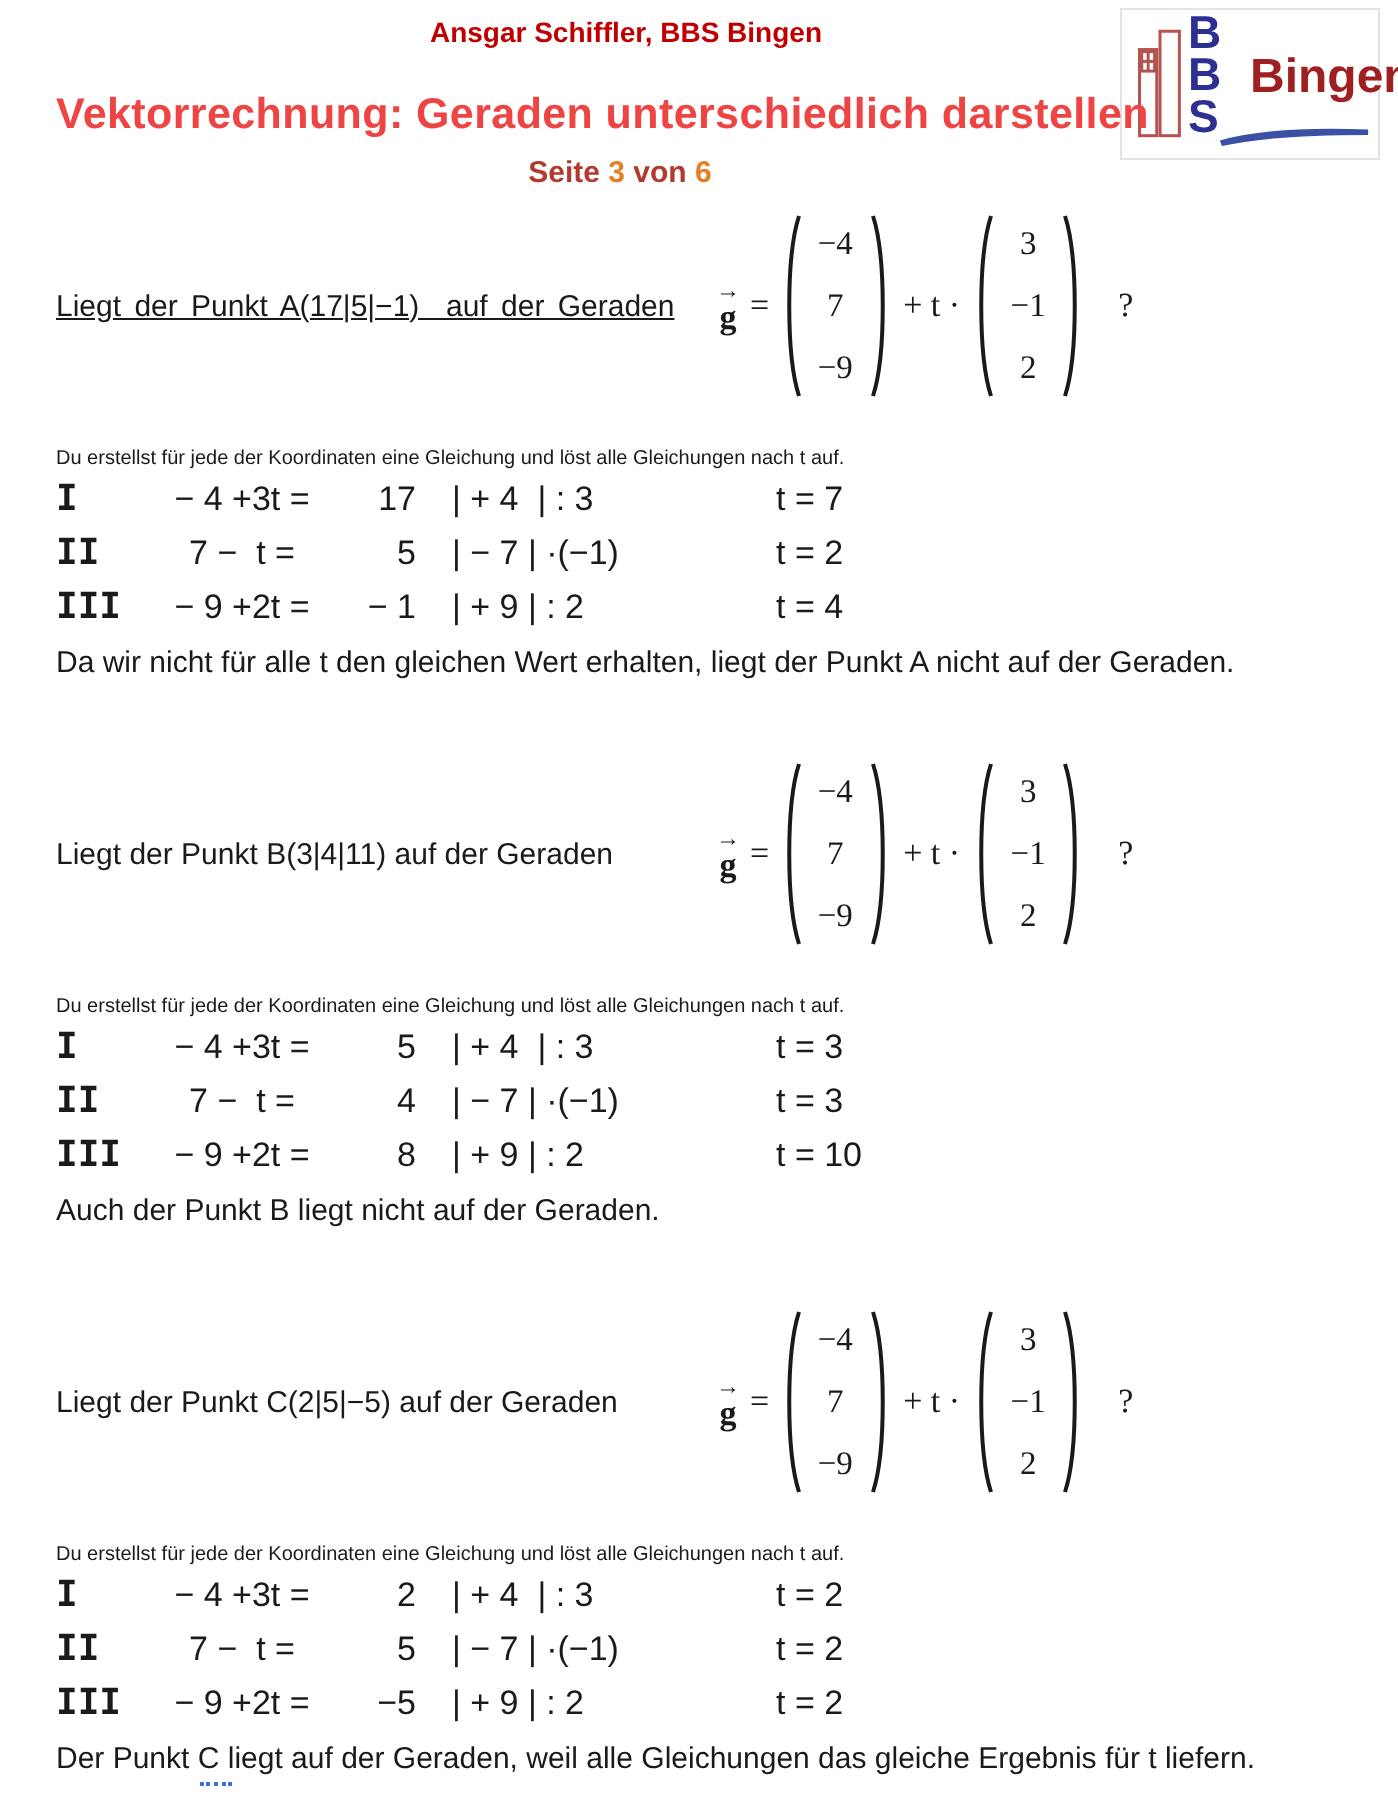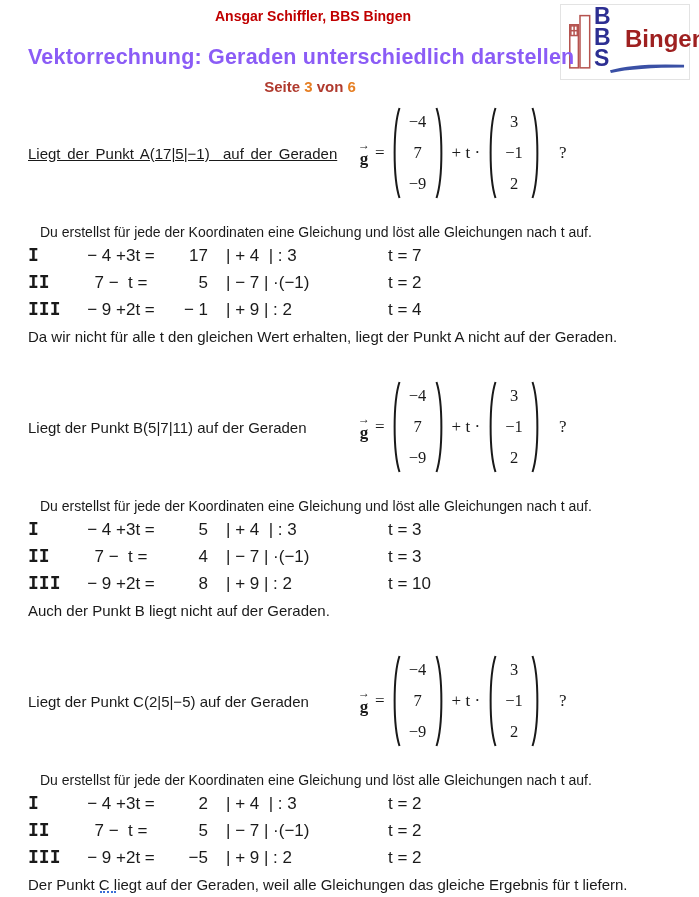--- a/index.html
+++ b/index.html
@@ -3,21 +3,21 @@
 <meta charset="utf-8">
 <style>
   html,body{margin:0;padding:0;background:#fff;}
   .page{position:relative;width:699px;height:897px;background:#ffffff;overflow:hidden;
         font-family:"Liberation Sans",sans-serif;color:#1a1a1a;}
 
   
   .author{position:absolute;top:8px;left:0;width:626px;text-align:center;
           font-size:14px;font-weight:bold;color:#C00000;}
   .title{position:absolute;top:45px;left:28px;margin:0;font-size:21.5px;
-         font-weight:bold;color:#8b5cf6;letter-spacing:.2px;}
+         font-weight:bold;color:#ef4444;letter-spacing:.2px;}
   .pageline{position:absolute;top:78px;left:0;width:620px;text-align:center;
             font-size:15px;font-weight:bold;color:#B03A2E;}
   .pageline .num{color:#E67E22;}
 
   
   .logo{position:absolute;top:4px;right:9px;width:128px;height:74px;
         border:1px solid #e3e3e3;background:#fff;}
   .building{position:absolute;left:7px;top:9px;width:24px;height:56px;}
   .bbs-letters{position:absolute;left:33px;top:1px;font-weight:bold;font-size:23px;
                line-height:21px;color:#2D2F92;}
@@ -41,21 +41,21 @@
   .veq-eq{margin-right:6px;}
   .colvec{display:inline-flex;align-items:stretch;height:94px;}
   .paren{width:10px;height:94px;}
   .paren.flip{transform:scaleX(-1);}
   .colnums{display:flex;flex-direction:column;justify-content:space-between;
            padding:8px 4px;min-width:26px;text-align:center;font-size:16.5px;line-height:1;}
   .plus{margin:0 7px;white-space:pre;}
   .qmark{margin-left:18px;}
 
   
-  .instruction{margin:18px 12px 4px;padding-left:28px;font-size:14px;white-space:pre;}
+  .instruction{margin:18px 0 4px;padding-left:28px;font-size:10px;white-space:pre;}
   .eq-line{display:flex;align-items:baseline;height:27px;padding-left:28px;font-size:17px;}
   .col-num{width:46px;font-family:"DejaVu Sans Mono",monospace;font-weight:bold;
            font-size:18px;}
   .col-lhs{width:94px;text-align:center;white-space:pre;}
   .col-rhs{width:40px;text-align:right;white-space:pre;}
   .col-ops{width:162px;margin-left:18px;white-space:pre;}
   .col-t{white-space:pre;}
   .conclusion{margin:3px 0 0;padding-left:28px;font-size:15px;}
 
   .squig{position:absolute;left:100px;top:888px;width:16px;height:3px;
@@ -152,21 +152,21 @@
       <span class="col-lhs">− 9 +2t =</span>
       <span class="col-rhs">− 1</span>
       <span class="col-ops">| + 9 | : 2</span>
       <span class="col-t">t = 4</span>
     </div>
     <p class="conclusion">Da wir nicht für alle t den gleichen Wert erhalten, liegt der Punkt A nicht auf der Geraden.</p>
   </section>
 
   <section class="qa" id="s2">
     <div class="q-row">
-      <span class="q-text">Liegt der Punkt B(5|7|11) auf der Geraden</span>
+      <span class="q-text">Liegt der Punkt B(3|4|11) auf der Geraden</span>
       <span class="veq">
         <span class="gvec">
           <span class="varrow">→</span>
           <span class="gletter">g</span>
         </span>
         <span class="veq-eq">=</span>
         <span class="colvec">
           <svg class="paren" viewBox="0 0 10 94" preserveAspectRatio="none">
               <path d="M8.5 2 C 2 22, 2 72, 8.5 92" fill="none" stroke="#1a1a1a" stroke-width="2"></path>
             </svg>

